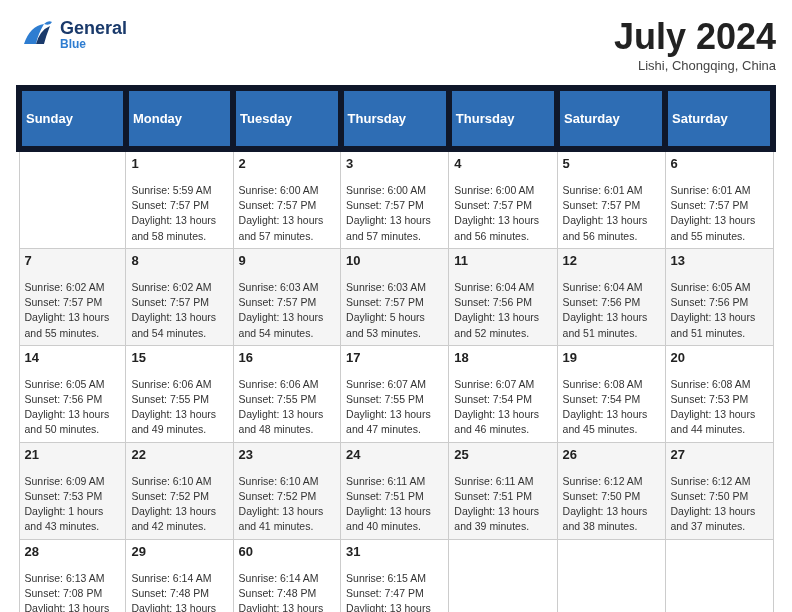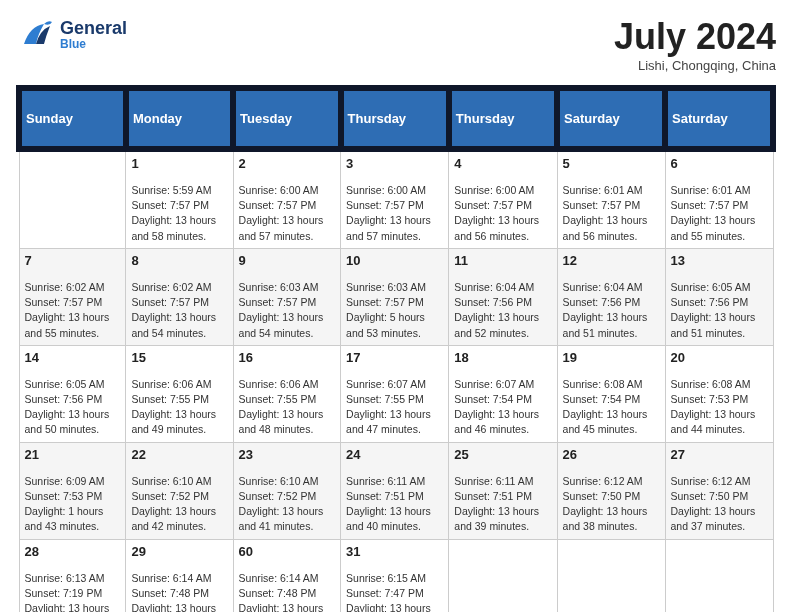--- a/index.html
+++ b/index.html
@@ -356,21 +356,21 @@
           <span>Sunset: 7:50 PM</span><br>
           <span>Daylight: 13 hours and 37 minutes.</span>
         </div>
       </td>
       </tr>
       <tr>
         <td>
         <span class="day-number">28</span>
         <div class="day-info">
           <span>Sunrise: 6:13 AM</span><br>
-          <span>Sunset: 7:19 PM</span><br>
+          <span>Sunset: 7:08 PM</span><br>
           <span>Daylight: 13 hours and 36 minutes.</span>
         </div>
       </td>
         <td>
         <span class="day-number">29</span>
         <div class="day-info">
           <span>Sunrise: 6:14 AM</span><br>
           <span>Sunset: 7:48 PM</span><br>
           <span>Daylight: 13 hours and 34 minutes.</span>
         </div>

